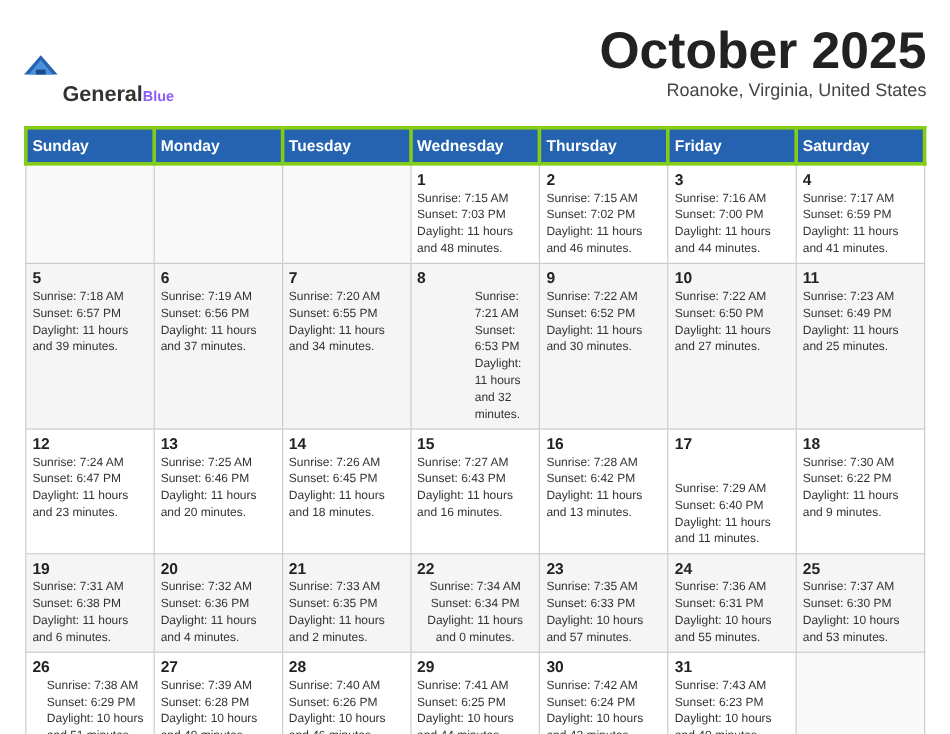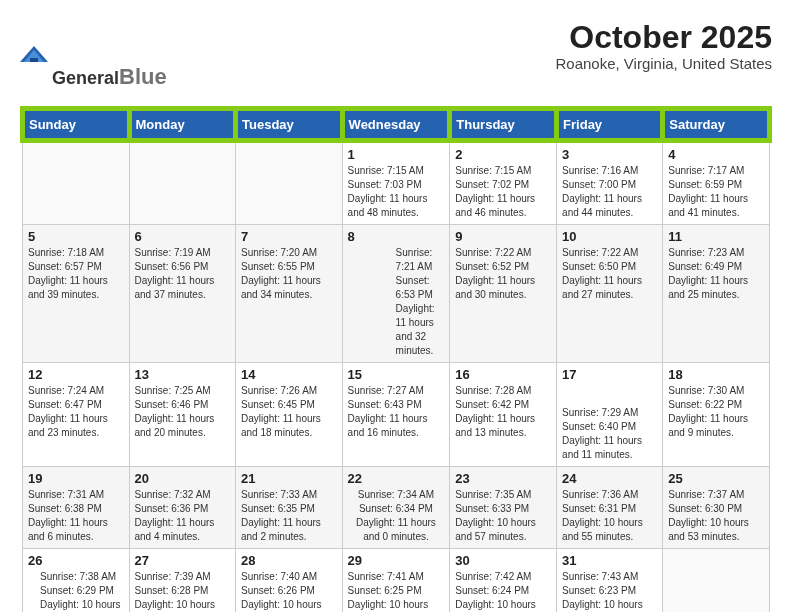--- a/index.html
+++ b/index.html
@@ -21,54 +21,54 @@
       align-items: center;
       gap: 4px;
     }
     .logo-text-general {
       font-size: 18px;
       font-weight: bold;
       color: #333;
       margin-top: 48px;
     }
     .logo-text-blue {
-      font-size: 22px;
-      font-weight: bold;
-      color: #737373;
+      font-size: 12px;
+      font-weight: bold;
+      color: #8b5cf6;
     }
     .logo-icon {
       width: 28px;
       height: 22px;
     }
     .title-area {
       text-align: right;
     }
     .month-title {
-      font-size: 32px;
+      font-size: 43px;
       font-weight: bold;
       color: #222;
       line-height: 1.1;
     }
     .location {
       font-size: 15px;
       color: #444;
     }
     table {
       width: 100%;
       border-collapse: collapse;
       font-size: 11px;
     }
     thead tr th {
       background: #2563b0;
       color: #fff;
       padding: 6px 4px;
       text-align: left;
       font-size: 13px;
       font-weight: bold;
-      border: 5px solid #84cc16;
+      border: 3px solid #84cc16;
     }
     tbody tr td {
       border: 1px solid #ccc;
       vertical-align: top;
       padding: 4px 5px;
       height: 80px;
       width: 108px;
       background: #fff;
     }
     tbody tr:nth-child(even) td {

